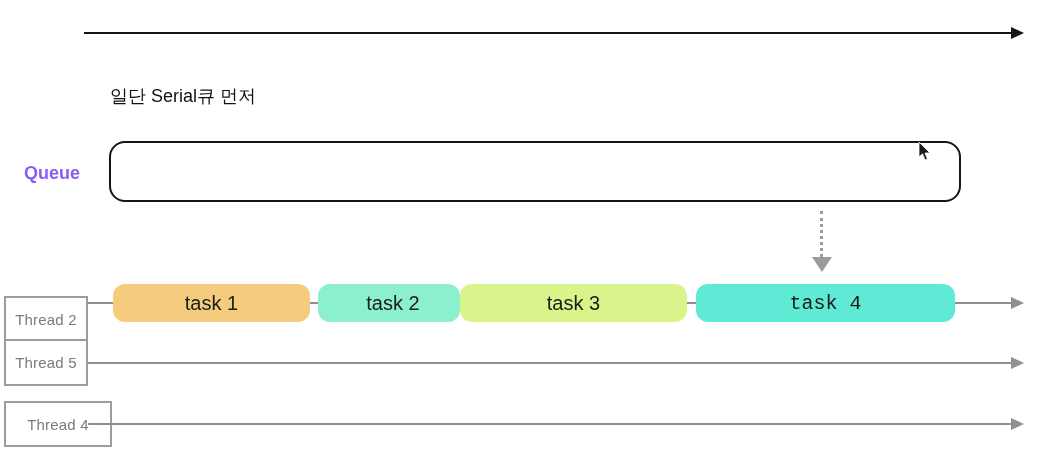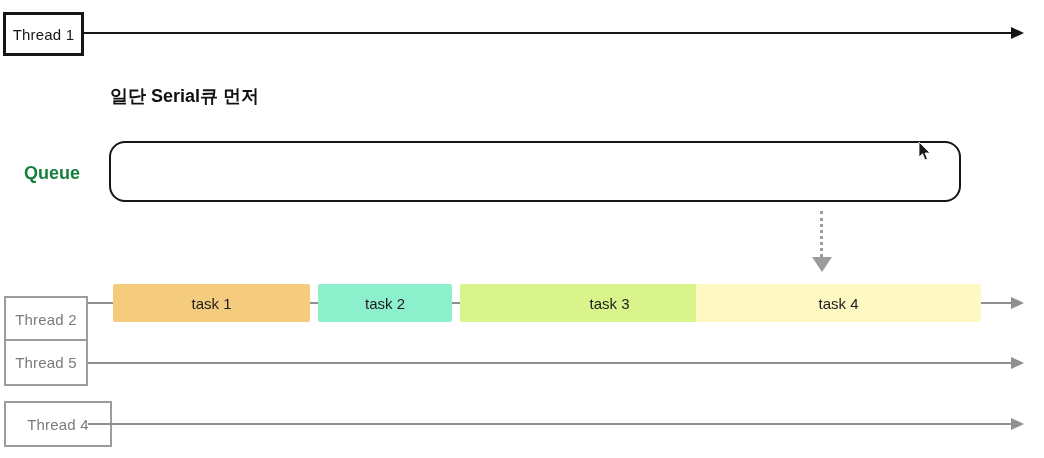--- a/index.html
+++ b/index.html
@@ -20,57 +20,54 @@
   .hline.black{background:#161616;}
   .hline.gray{background:#909090;}
   .arrowhead-right{
     position:absolute;width:0;height:0;
     border-top:6px solid transparent;border-bottom:6px solid transparent;
   }
   .arrowhead-right.black{border-left:13px solid #161616;}
   .arrowhead-right.gray{border-left:13px solid #909090;}
   
   .diagram-title{
-    position:absolute;left:110px;top:84px;font-size:18px;font-weight:bold;color:#111;
+    position:absolute;left:110px;top:84px;font-size:18px;font-weight:normal;color:#111;
   }
   .queue-label{
-    position:absolute;left:24px;top:163px;font-size:18px;font-weight:bold;color:#15803d;
+    position:absolute;left:24px;top:163px;font-size:18px;font-weight:bold;color:#8b5cf6;
   }
   
   .queue-rect{
     position:absolute;left:109px;top:141px;width:852px;height:61px;
     box-sizing:border-box;border:2.5px solid #161616;border-radius:16px;background:#fff;
   }
   
   .dotted-line{
     position:absolute;left:820px;top:211px;height:46px;width:0;
     border-left:3px dotted #9b9b9b;
   }
   .dotted-arrowhead{
     position:absolute;left:812px;top:257px;width:0;height:0;
     border-left:10px solid transparent;border-right:10px solid transparent;
     border-top:15px solid #9b9b9b;
   }
   
   .task{
-    position:absolute;top:284px;height:38px;border-radius:2px;
+    position:absolute;top:284px;height:38px;border-radius:12px;
     display:flex;align-items:center;justify-content:center;
-    font-size:15px;color:#1c1c1c;
+    font-size:20px;color:#1c1c1c;
   }
   
   .cursor{position:absolute;left:918px;top:142px;width:14px;height:20px;}
 </style>
 </head>
 <body>
 
 <div class="canvas">
 
-  <div class="thread-box black" style="left:3px;top:12px;width:81px;height:44px;">
-    <span>Thread 1</span>
-  </div>
   <div class="hline black" style="left:84px;top:32px;width:927px;"></div>
   <div class="arrowhead-right black" style="left:1011px;top:27px;"></div>
 
   <div class="diagram-title">일단 Serial큐 먼저</div>
 
   <div class="queue-label">Queue</div>
   <div class="queue-rect"></div>
 
   <svg class="cursor" viewBox="0 0 14 20">
     <polygon points="1,0 1,15 4.6,11.8 7,18 9.4,17 7,11 12,11" fill="#1a1a1a" stroke="#ffffff" stroke-width="0.8"></polygon>
@@ -81,27 +78,27 @@
 
   <div class="thread-box gray" style="left:4px;top:296px;width:84px;height:47px;">
     <span>Thread 2</span>
   </div>
   <div class="hline gray" style="left:88px;top:302px;width:923px;"></div>
   <div class="arrowhead-right gray" style="left:1011px;top:297px;"></div>
 
   <div class="task" style="left: 113px; width: 197px; background: rgb(245, 204, 125);">
     <span>task 1</span>
   </div>
-  <div class="task" style="left: 318px; width: 134px; background: rgb(141, 240, 205);">
+  <div class="task" style="left: 318px; width: 134px; background: rgb(141, 240, 205); padding-left: 8px;">
     <span>task 2</span>
   </div>
-  <div class="task" style="left: 460px; width: 227px; background: rgb(216, 244, 138); padding-left: 36px;">
+  <div class="task" style="left: 460px; width: 227px; background: rgb(216, 244, 138);">
     <span>task 3</span>
   </div>
-  <div class="task" style="left: 696px; width: 285px; background: #fef9c3;">
+  <div class="task" style="left: 696px; width: 259px; background: #5eead4; font-family: Liberation Mono, monospace;">
     <span>task 4</span>
   </div>
 
   <div class="thread-box gray" style="left:4px;top:339px;width:84px;height:47px;">
     <span>Thread 5</span>
   </div>
   <div class="hline gray" style="left:88px;top:362px;width:923px;"></div>
   <div class="arrowhead-right gray" style="left:1011px;top:357px;"></div>
 
   <div class="thread-box gray" style="left:4px;top:401px;width:108px;height:46px;">

